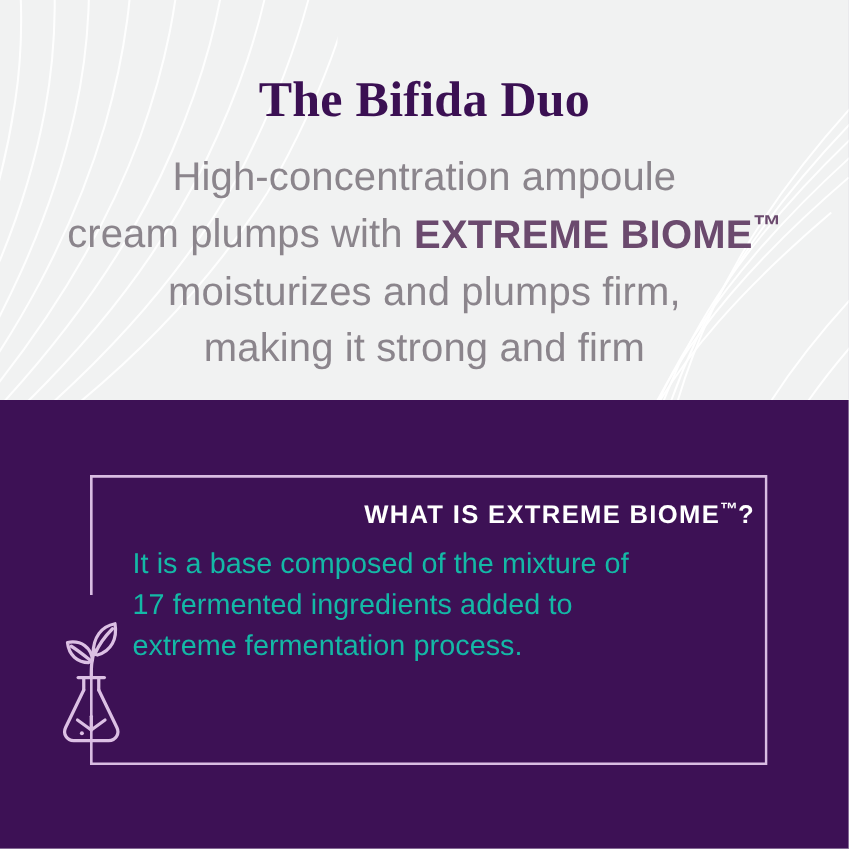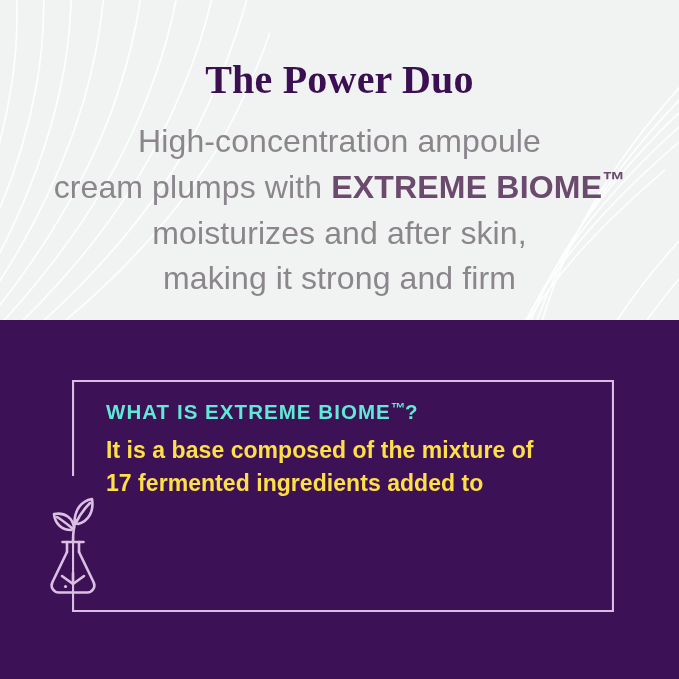--- a/index.html
+++ b/index.html
@@ -76,33 +76,34 @@
     pointer-events:none;
   }
   .box-border svg { display:block; }
 
   .box-inner {
     position:absolute;
     left:34px; top:20px;
     right:10px;
   }
   .box-heading {
-    color:#5eead4;
+    color:#ffffff;
     font-size:20.5px;
     font-weight:700;
     letter-spacing:1.05px;
     line-height:1.2;
     white-space:nowrap;
+    text-align:right;
   }
   .box-heading .tm { font-size:0.7em; vertical-align:0.4em; letter-spacing:0; }
   .box-body {
     margin-top:9px;
-    color:#fde047;
+    color:#14b8a6;
     font-size:23px;
-    font-weight:700;
+    font-weight:400;
     line-height:1.44;
     letter-spacing:0.05px;
   }
 
   
   .flask-icon {
     position:absolute;
     left:-27px; top:110px;
     width:56px; height:110px;
   }
@@ -139,25 +140,25 @@
           <path d="M260 102 C 190 162, 134 224, 102 290 C 82 336, 70 376, 68 400"></path>
           <path d="M246 130 C 178 188, 124 246, 94 308 C 76 350, 66 382, 64 400"></path>
           <path d="M300 160 C 246 212, 200 268, 170 330 C 152 366, 142 386, 138 400"></path>
           <path d="M300 196 C 254 242, 214 292, 190 346 C 176 376, 170 390, 168 400"></path>
           <path d="M300 236 C 262 274, 230 316, 212 360 C 202 384, 198 394, 196 400"></path>
         </g>
       </svg>
     </div>
 
     <div class="top-content">
-      <h1 class="main-title">The Power Duo</h1>
+      <h1 class="main-title">The Bifida Duo</h1>
       <p class="subtitle">
         <span>High-concentration ampoule</span><br>
         <span>cream plumps with </span><span class="hl"><span>EXTREME BIOME</span><span class="tm">™</span></span><br>
-        <span>moisturizes and after skin,</span><br>
+        <span>moisturizes and plumps firm,</span><br>
         <span>making it strong and firm</span>
       </p>
     </div>
   </div>
 
   <div class="bottom-panel">
 
     <div class="info-box">
 
       <div class="box-border">
@@ -194,19 +195,20 @@
             <circle cx="20.5" cy="96.5" r="1.6" fill="#dcc0e4" stroke="none"></circle>
           </g>
         </svg>
       </div>
 
       <div class="box-inner">
         <div class="box-heading"><span>WHAT IS EXTREME BIOME</span><span class="tm">™</span><span>?</span></div>
         <div class="box-body">
           <div>It is a base composed of the mixture of</div>
           <div>17 fermented ingredients added to</div>
+          <div>extreme fermentation process.</div>
         </div>
       </div>
 
     </div>
   </div>
 
 </div>
 
 </body></html>

